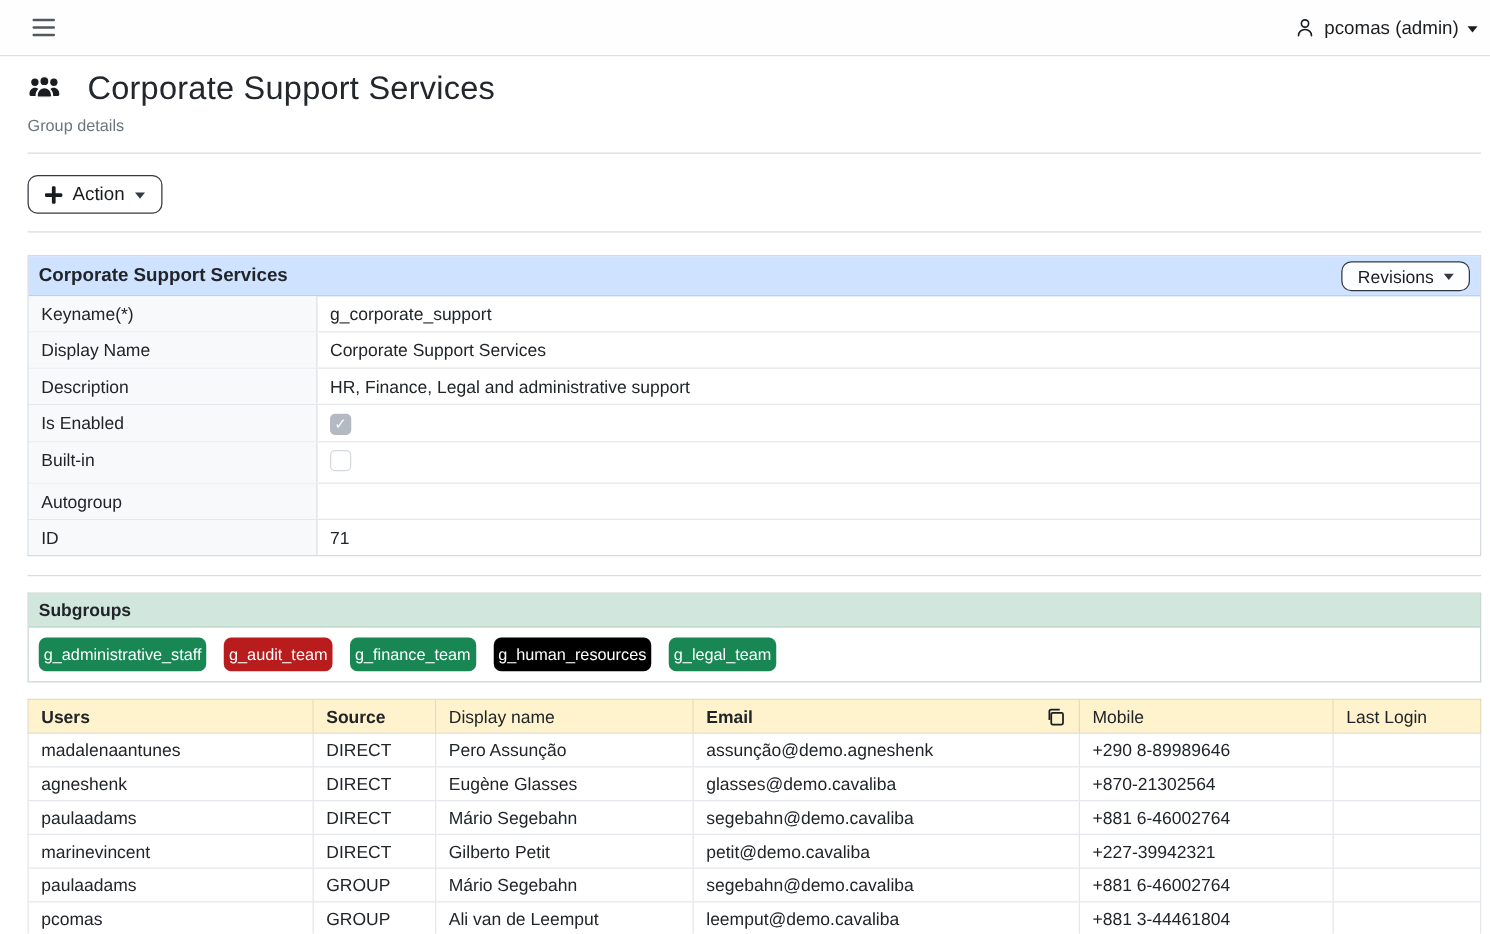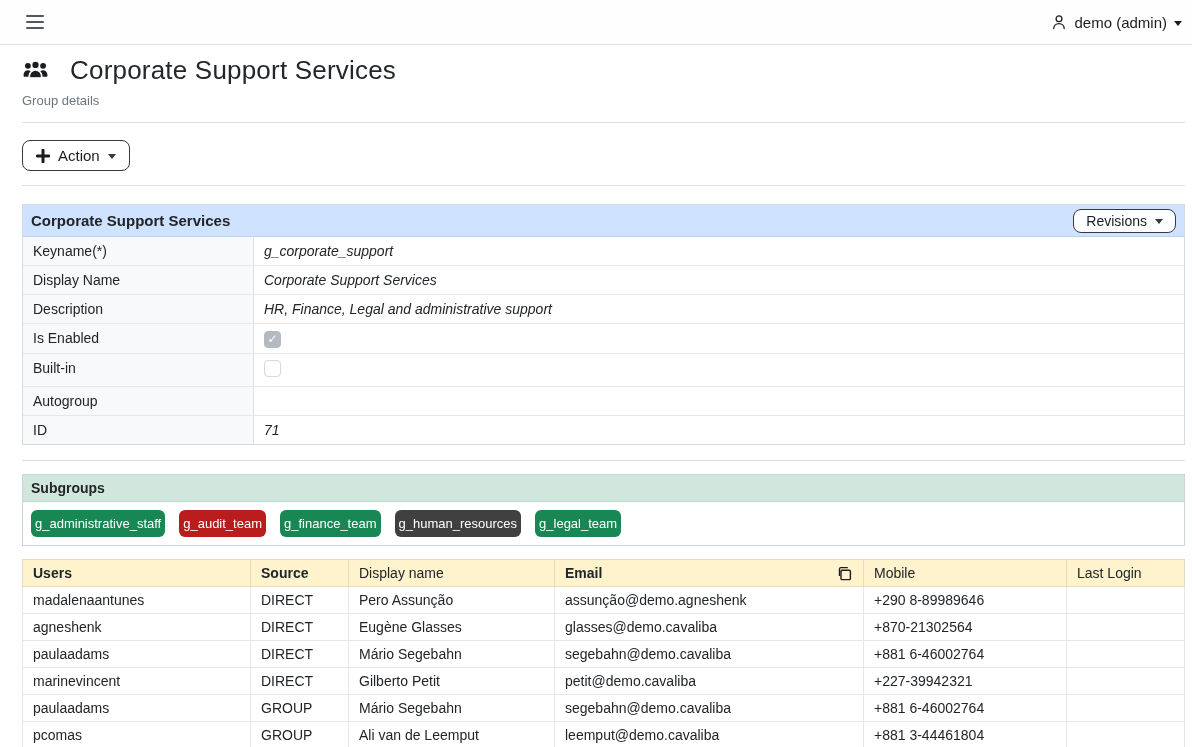--- a/index.html
+++ b/index.html
@@ -44,21 +44,21 @@
   .panel-header-blue {
     background: #cfe2ff; border-bottom: 1px solid #b9d2f2;
     display: flex; align-items: center; justify-content: space-between;
     padding: 3px 8px; min-height: 32px;
   }
   .panel-header-blue .panel-title { font-weight: 700; font-size: 15px; }
   .revisions-btn { padding: 3px 12px; font-size: 14px; border-radius: 8px; background: #fdfeff; }
   .dt-row { display: grid; grid-template-columns: 231px 1fr; border-top: 1px solid #e4e7eb; }
   .dt-row:first-of-type { border-top: 0; }
   .dt-label { background: #f8f9fa; border-right: 1px solid #dee2e6; padding: 5px 10px; line-height: 18px; }
-  .dt-value { padding: 5px 10px; line-height: 18px; font-style: italic; }
+  .dt-value { padding: 5px 10px; line-height: 18px; }
   .checkbox {
     display: inline-flex; align-items: center; justify-content: center;
     width: 17px; height: 17px; border-radius: 4px;
     background: #fff; border: 1px solid #d4d9de; margin-top: 1px;
   }
   .checkbox.checked { background: #b4bac1; border-color: #b4bac1; color: #fff; font-size: 12px; font-weight: 700; }
   
   .panel-sub { border: 1px solid #ccd6d0; margin-top: 13px; }
   .panel-header-green {
     background: #d1e7dd; border-bottom: 1px solid #bcd6c8;
@@ -91,21 +91,21 @@
   <div class="hamburger">
     <span></span>
       <span></span>
       <span></span>
   </div>
   <div class="user-menu">
     <svg class="icon-svg" width="16" height="16" viewBox="0 0 16 16" fill="none" stroke="#1a1d20" stroke-width="1.3">
       <circle cx="8" cy="4.8" r="2.9"></circle>
       <path d="M2.8 14.6c0-3 2.4-5 5.2-5s5.2 2 5.2 5" stroke-linecap="round"></path>
     </svg>
-    <span>demo (admin)</span>
+    <span>pcomas (admin)</span>
     <span class="caret"></span>
   </div>
 </div>
 
 <div class="content">
   
   <div class="page-header">
     <svg class="icon-svg" width="27" height="26" viewBox="0 0 24 24" fill="#1a1d20">
       <circle cx="5" cy="7.2" r="2.7"></circle>
       <path d="M1 15.5c0-2.4 1.8-4.3 4-4.3 1 0 1.9.4 2.6 1-1.3 1.1-2.1 2.8-2.1 4.7v.4H2c-.6 0-1-.4-1-1z"></path>
@@ -180,21 +180,21 @@
 
   <hr class="divider" style="margin-top:15px">
 
   
   <div class="panel-sub">
     <div class="panel-header-green">Subgroups</div>
     <div class="badges">
         <span class="badge" style="background: rgb(25, 135, 84);">g_administrative_staff</span>
         <span class="badge" style="background: #b91c1c;">g_audit_team</span>
         <span class="badge" style="background: rgb(25, 135, 84);">g_finance_team</span>
-        <span class="badge" style="background: #404040;">g_human_resources</span>
+        <span class="badge" style="background: #000000;">g_human_resources</span>
         <span class="badge" style="background: rgb(25, 135, 84);">g_legal_team</span>
       </div>
   </div>
 
   
   <table class="users-table">
     <colgroup>
       <col style="width:228px">
         <col style="width:98px">
         <col style="width:206px">

